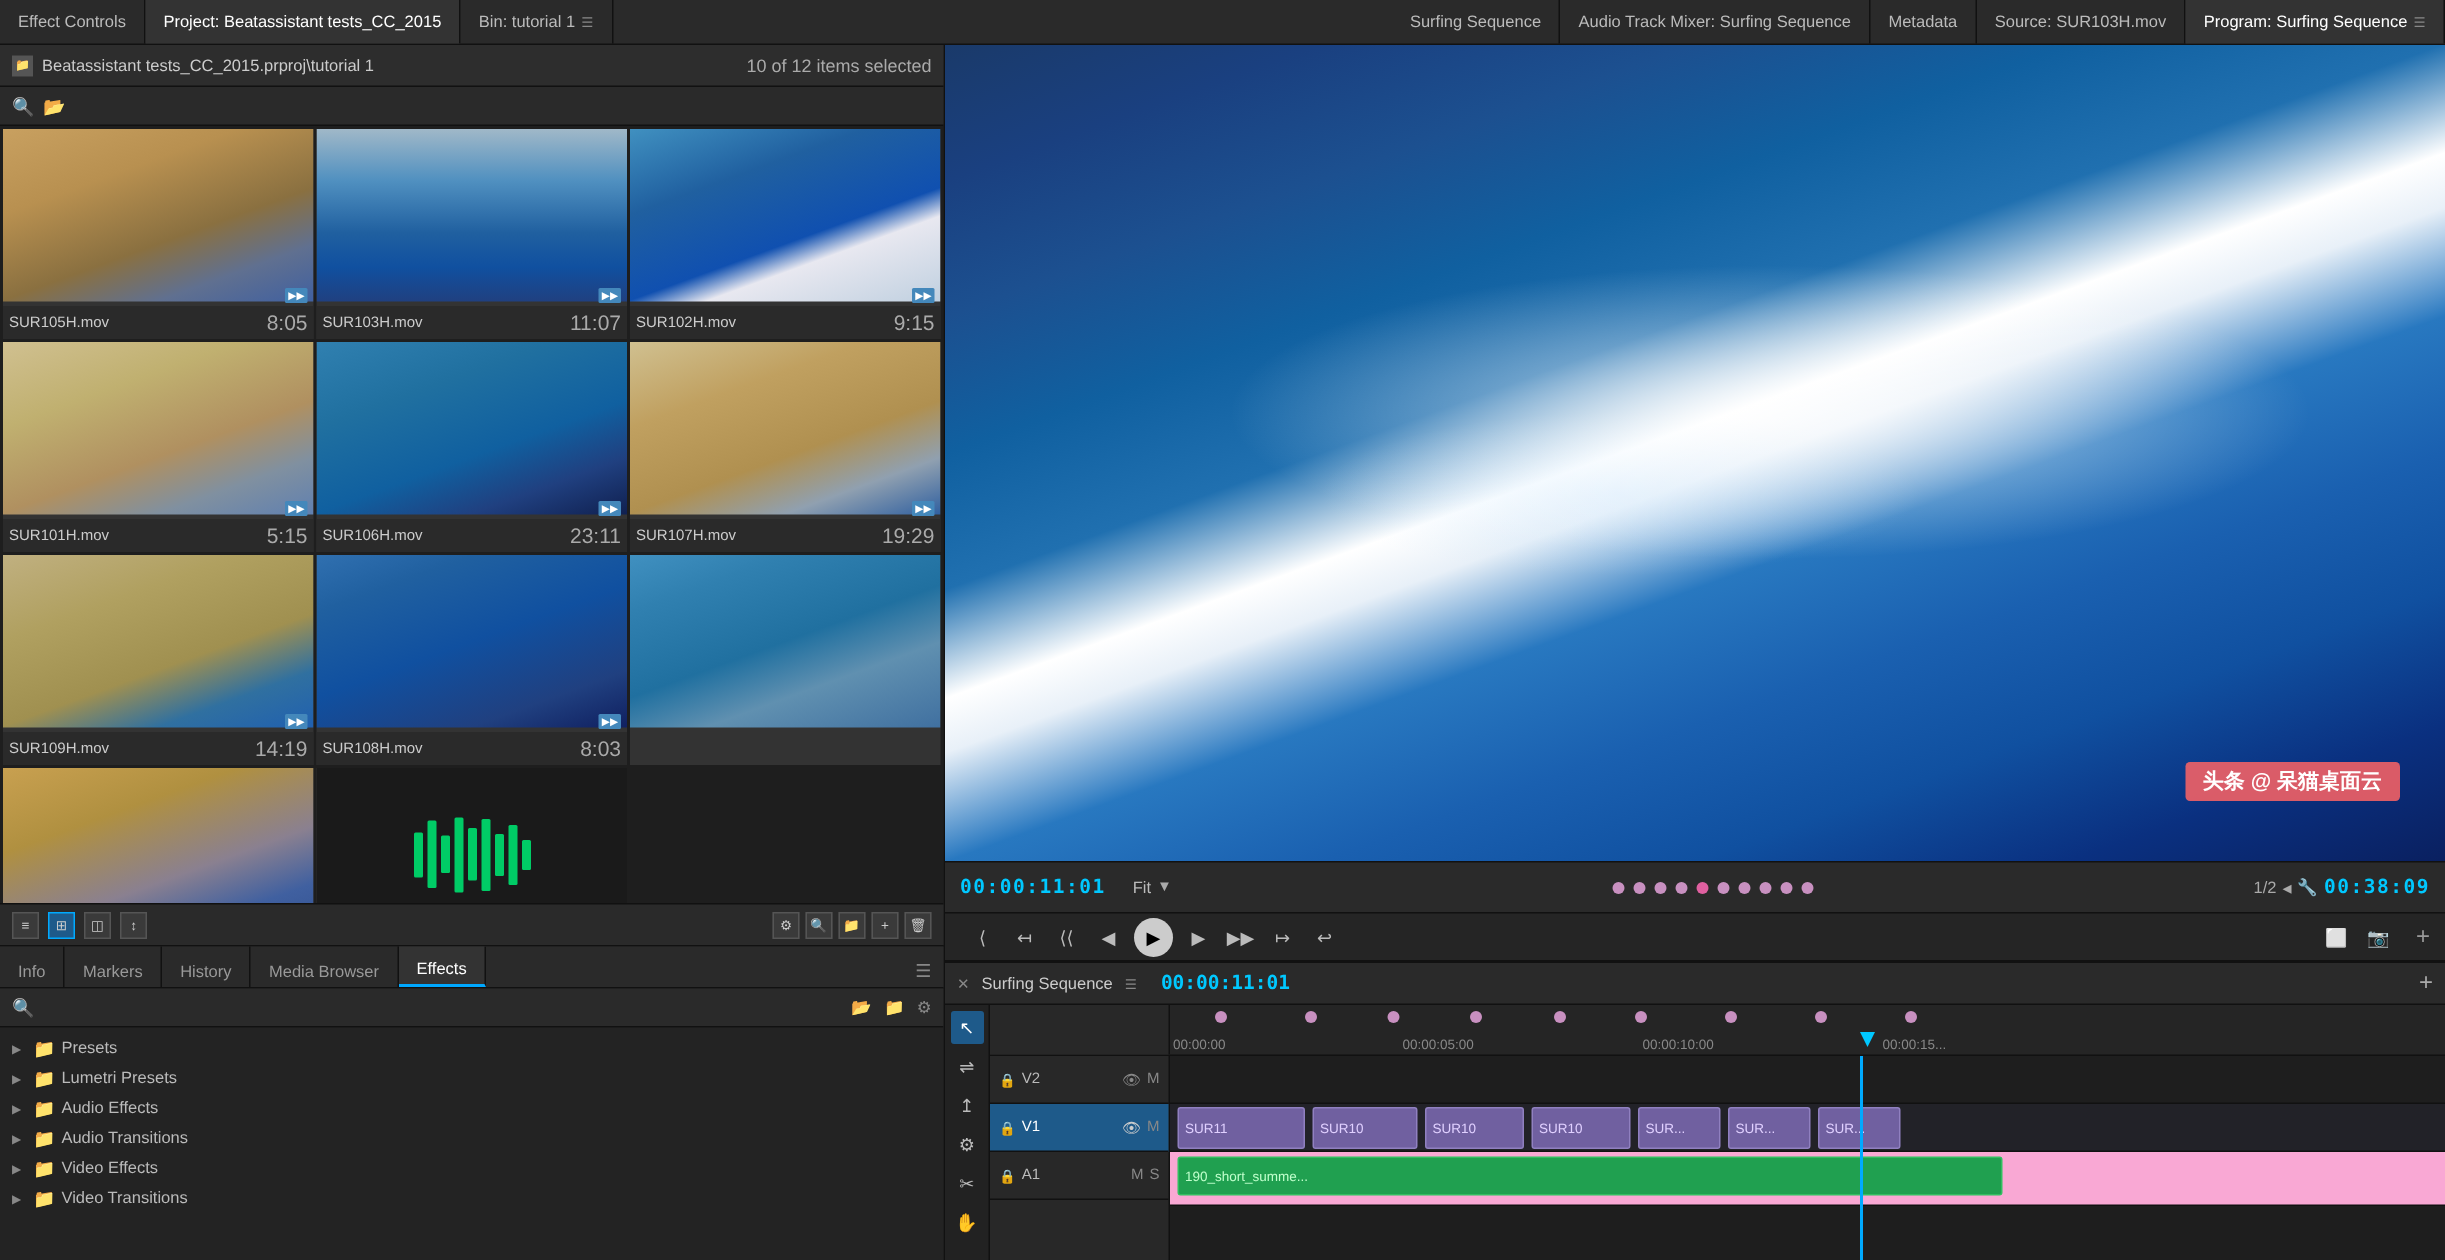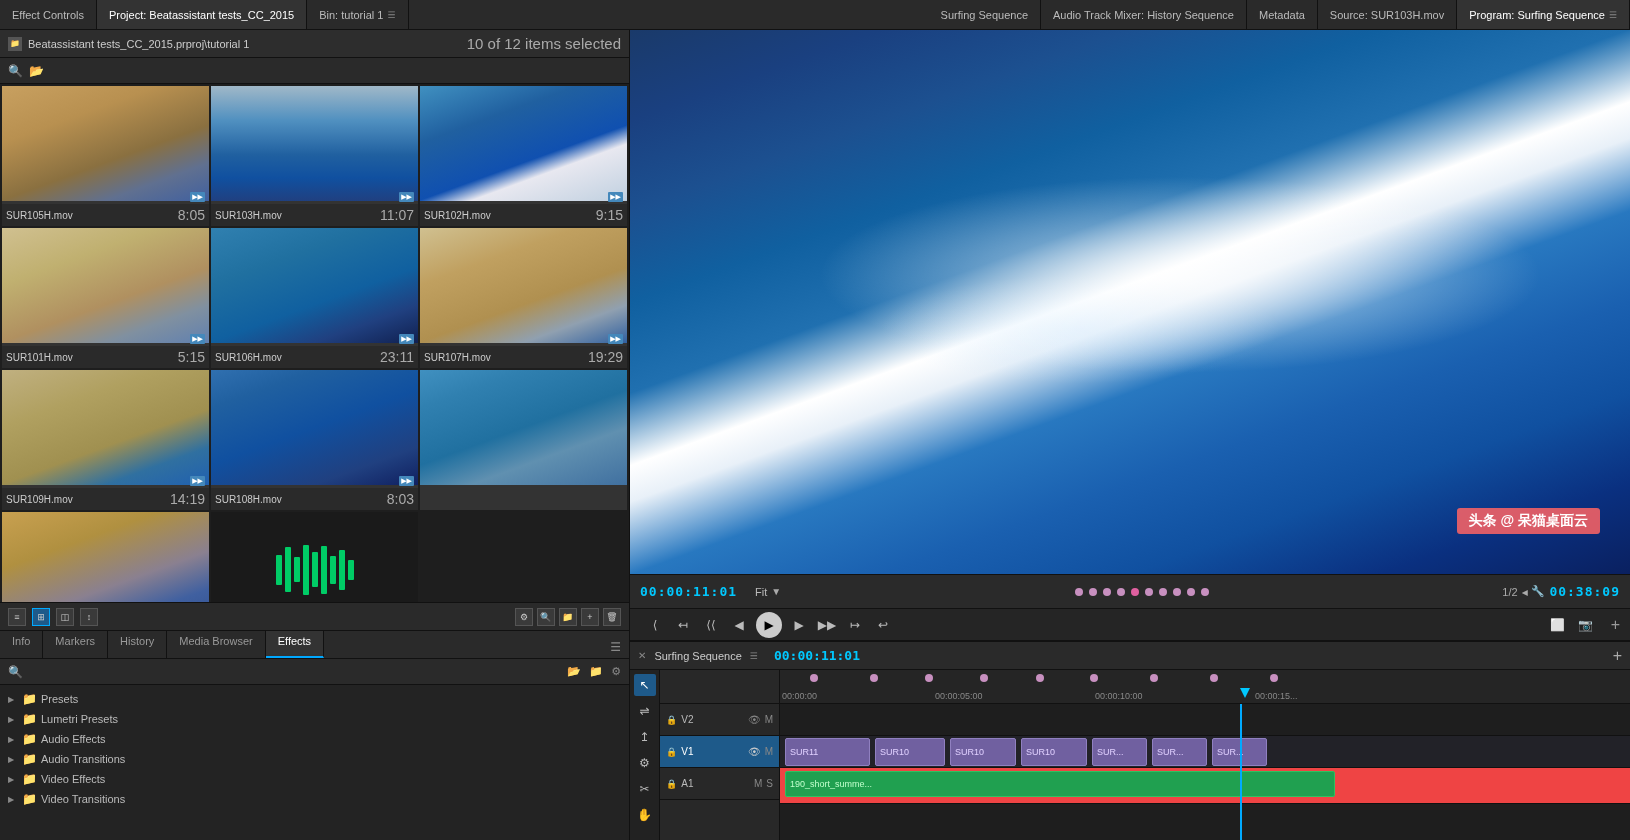--- a/index.html
+++ b/index.html
@@ -82,21 +82,21 @@
       justify-content: center;
       font-size: 8px;
     }
     .project-name {
       color: #ccc;
       font-size: 11px;
     }
     .project-selection {
       margin-left: auto;
       color: #aaa;
-      font-size: 15px;
+      font-size: 12px;
     }
 
     
     .bin-search-row {
       display: flex;
       align-items: center;
       padding: 3px 8px;
       background: #2a2a2a;
       border-bottom: 1px solid #111;
       height: 26px;
@@ -236,21 +236,21 @@
       height: 28px;
       align-items: flex-end;
     }
     .tab-item {
       padding: 4px 12px;
       font-size: 11px;
       color: #999;
       cursor: pointer;
       height: 100%;
       display: flex;
-      align-items: flex-start;
+      align-items: flex-end;
       border-right: 1px solid #111;
     }
     .tab-item.active {
       color: #fff;
       background: #333;
       border-bottom: 2px solid #00a8ff;
     }
     .tab-menu {
       margin-left: auto;
       padding: 4px 8px;
@@ -567,21 +567,21 @@
   </div>
   <div class="header-tab">
     <span>Bin: tutorial 1</span>
     <span class="header-tab-menu">☰</span>
   </div>
   <div style="flex:1"></div>
   <div class="header-tab">
     <span>Surfing Sequence</span>
   </div>
   <div class="header-tab">
-    <span>Audio Track Mixer: History Sequence</span>
+    <span>Audio Track Mixer: Surfing Sequence</span>
   </div>
   <div class="header-tab">
     <span>Metadata</span>
   </div>
   <div class="header-tab">
     <span>Source: SUR103H.mov</span>
   </div>
   <div class="header-tab active">
     <span>Program: Surfing Sequence</span>
     <span class="header-tab-menu">☰</span>
@@ -922,21 +922,21 @@
               <div class="track-row" style="background:#222228;">
                 <div class="clip-block clip-video" style="left:5px;width:85px;">SUR11</div>
                 <div class="clip-block clip-video" style="left:95px;width:70px;">SUR10</div>
                 <div class="clip-block clip-video" style="left:170px;width:66px;">SUR10</div>
                 <div class="clip-block clip-video" style="left:241px;width:66px;">SUR10</div>
                 <div class="clip-block clip-video" style="left:312px;width:55px;">SUR...</div>
                 <div class="clip-block clip-video" style="left:372px;width:55px;">SUR...</div>
                 <div class="clip-block clip-video" style="left:432px;width:55px;">SUR...</div>
               </div>
 
-              <div class="track-row" style="background:#ef4444;height:36px;">
+              <div class="track-row" style="background:#f9a8d4;height:36px;">
                 <div class="clip-block clip-audio" style="left:5px;width:550px;">190_short_summe...</div>
               </div>
 
             </div>
           </div>
 
         </div>
       </div>
 
     </div>

